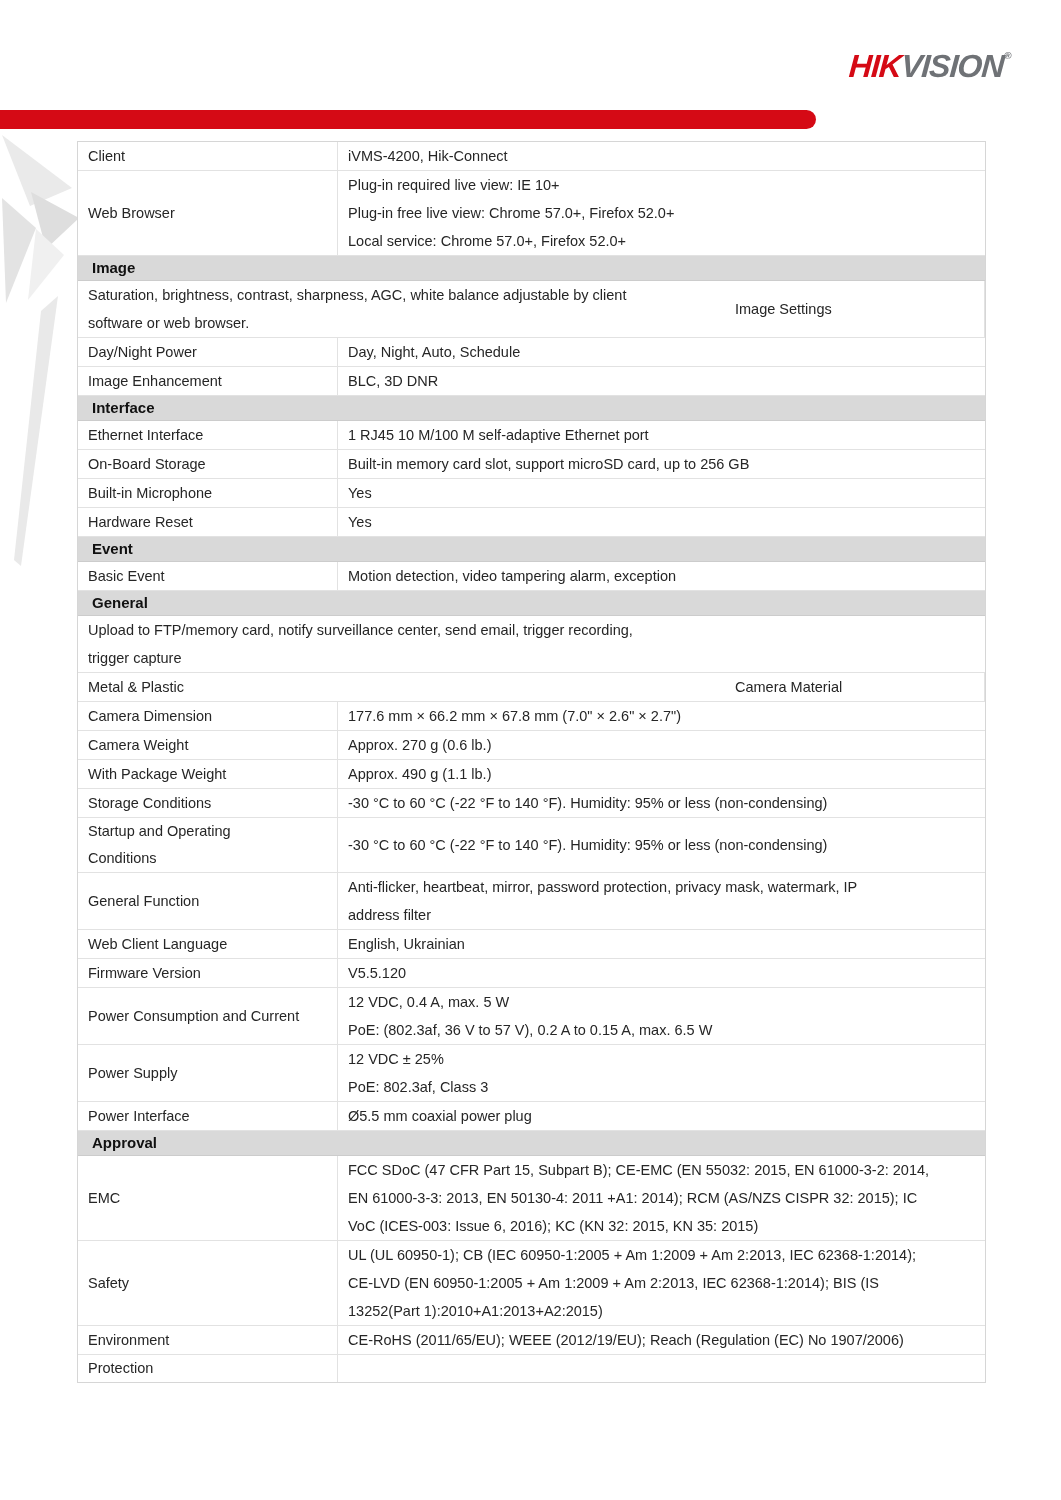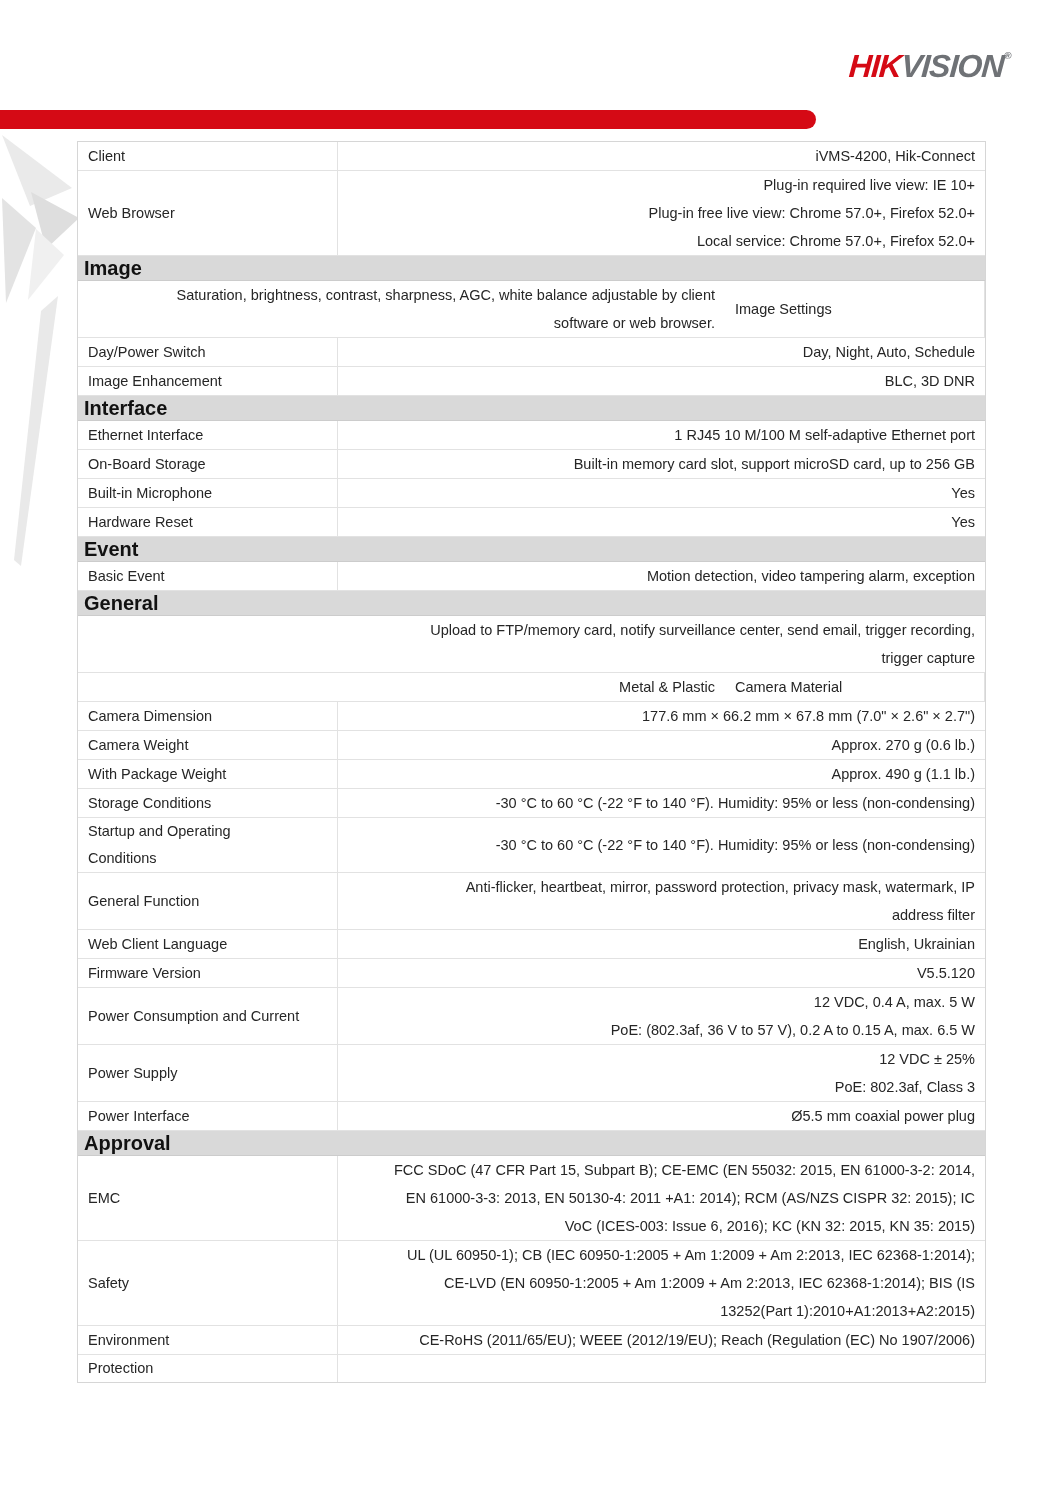--- a/index.html
+++ b/index.html
@@ -76,34 +76,33 @@
     flex-direction: column;
     justify-content: center;
   }
   .cell.label div { line-height: 27px; }
   .cell.value {
     flex: 1 1 auto;
     padding: 0 10px;
     display: flex;
     flex-direction: column;
     justify-content: center;
-    text-align: right;
   }
   .vline { line-height: 28px; white-space: nowrap; }
   .sec {
     background: #d9d9d9;
     border-bottom: 1px solid #cccccc;
     display: block;
   }
   .sec-label {
     font-weight: bold;
-    font-size: 20px;
+    font-size: 15px;
     color: #111111;
     line-height: 24px;
-    padding-left: 6px;
+    padding-left: 14px;
   }
 </style>
 </head>
 <body>
 
 <div class="page">
 
   <div class="logo"><span class="logo-hik">HIK</span><span class="logo-vision">VISION</span><span class="logo-reg">®</span></div>
 
   <div class="redbar"></div>
@@ -142,21 +141,21 @@
         <div class="cell value">
           <div class="vline">Saturation, brightness, contrast, sharpness, AGC, white balance adjustable by client</div>
           <div class="vline">software or web browser.</div>
         </div>
         <div class="cell label">
           <div>Image Settings</div>
         </div>
       </div>
       <div class="row">
         <div class="cell label">
-          <div>Day/Power Switch</div>
+          <div>Day/Night Power</div>
         </div>
         <div class="cell value">
           <div class="vline">Day, Night, Auto, Schedule</div>
         </div>
       </div>
       <div class="row">
         <div class="cell label">
           <div>Image Enhancement</div>
         </div>
         <div class="cell value">

